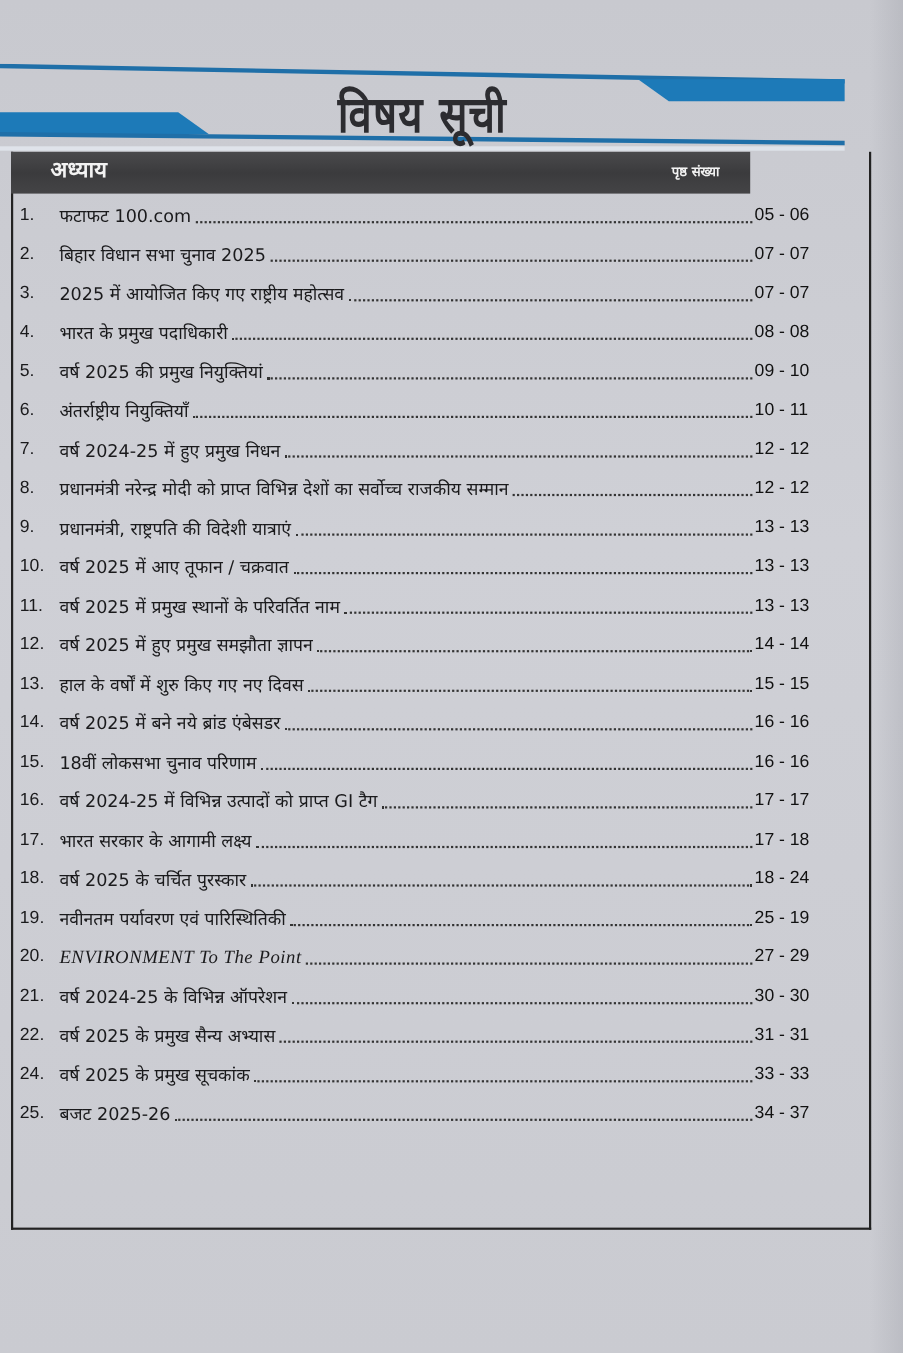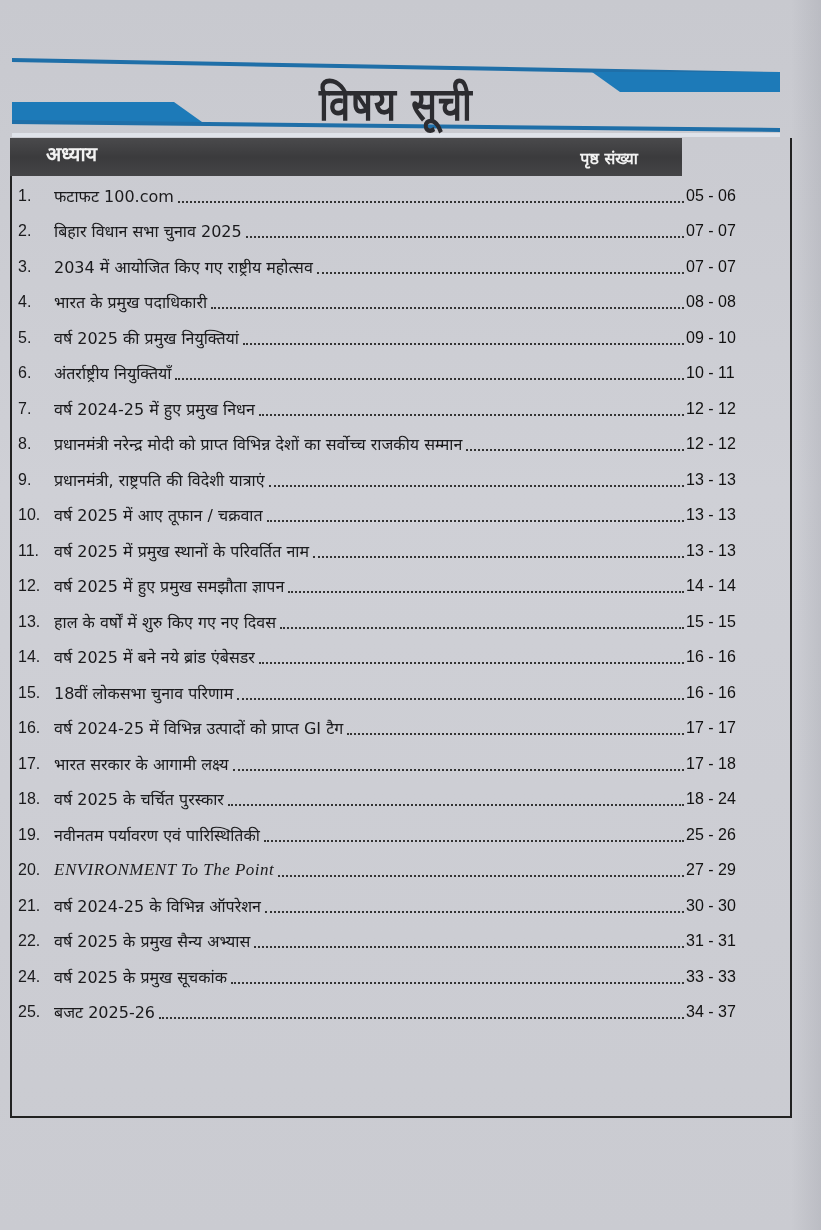--- a/index.html
+++ b/index.html
@@ -27,21 +27,21 @@
       position: absolute;
       right: 0;
       top: 0;
       width: 30px;
       height: 1230px;
       background: linear-gradient(90deg, rgba(0,0,0,0) 0%, rgba(160,162,170,0.35) 100%);
     }
     
     .header {
       position: absolute;
-      left: 12px;
+      left: 0;
       top: 58px;
       width: 768px;
       height: 82px;
     }
     .header svg {
       position: absolute;
       left: 0;
       top: 0;
     }
     .title {
@@ -79,23 +79,23 @@
     }
     .toc-header .col-left {
       position: absolute;
       left: 36px;
       top: 2px;
       font-size: 20px;
       font-weight: bold;
     }
     .toc-header .col-right {
       position: absolute;
-      right: 44px;
+      right: 28px;
       top: 9px;
-      font-size: 16px;
+      font-size: 12px;
       font-weight: bold;
     }
     .toc-list {
       position: absolute;
       left: 10px;
       top: 178px;
       width: 772px;
     }
     .toc-row {
       position: relative;
@@ -179,21 +179,21 @@
         <span class="toc-pages">05  -  06</span>
       </div>
     <div class="toc-row">
         <span class="toc-num">2.</span>
         <span class="toc-title">बिहार विधान सभा चुनाव 2025</span>
         <span class="toc-dots"></span>
         <span class="toc-pages">07  -  07</span>
       </div>
     <div class="toc-row">
         <span class="toc-num">3.</span>
-        <span class="toc-title">2034 में आयोजित किए गए राष्ट्रीय महोत्सव</span>
+        <span class="toc-title">2025 में आयोजित किए गए राष्ट्रीय महोत्सव</span>
         <span class="toc-dots"></span>
         <span class="toc-pages">07  -  07</span>
       </div>
     <div class="toc-row">
         <span class="toc-num">4.</span>
         <span class="toc-title">भारत के प्रमुख पदाधिकारी</span>
         <span class="toc-dots"></span>
         <span class="toc-pages">08  -  08</span>
       </div>
     <div class="toc-row">
@@ -277,21 +277,21 @@
     <div class="toc-row">
         <span class="toc-num">18.</span>
         <span class="toc-title">वर्ष 2025 के चर्चित पुरस्कार</span>
         <span class="toc-dots"></span>
         <span class="toc-pages">18  -  24</span>
       </div>
     <div class="toc-row">
         <span class="toc-num">19.</span>
         <span class="toc-title">नवीनतम पर्यावरण एवं पारिस्थितिकी</span>
         <span class="toc-dots"></span>
-        <span class="toc-pages">25  -  26</span>
+        <span class="toc-pages">25  -  19</span>
       </div>
     <div class="toc-row">
         <span class="toc-num">20.</span>
         <span class="toc-title latin">ENVIRONMENT  To The Point</span>
         <span class="toc-dots"></span>
         <span class="toc-pages">27  -  29</span>
       </div>
     <div class="toc-row">
         <span class="toc-num">21.</span>
         <span class="toc-title">वर्ष 2024-25 के विभिन्न ऑपरेशन</span>

